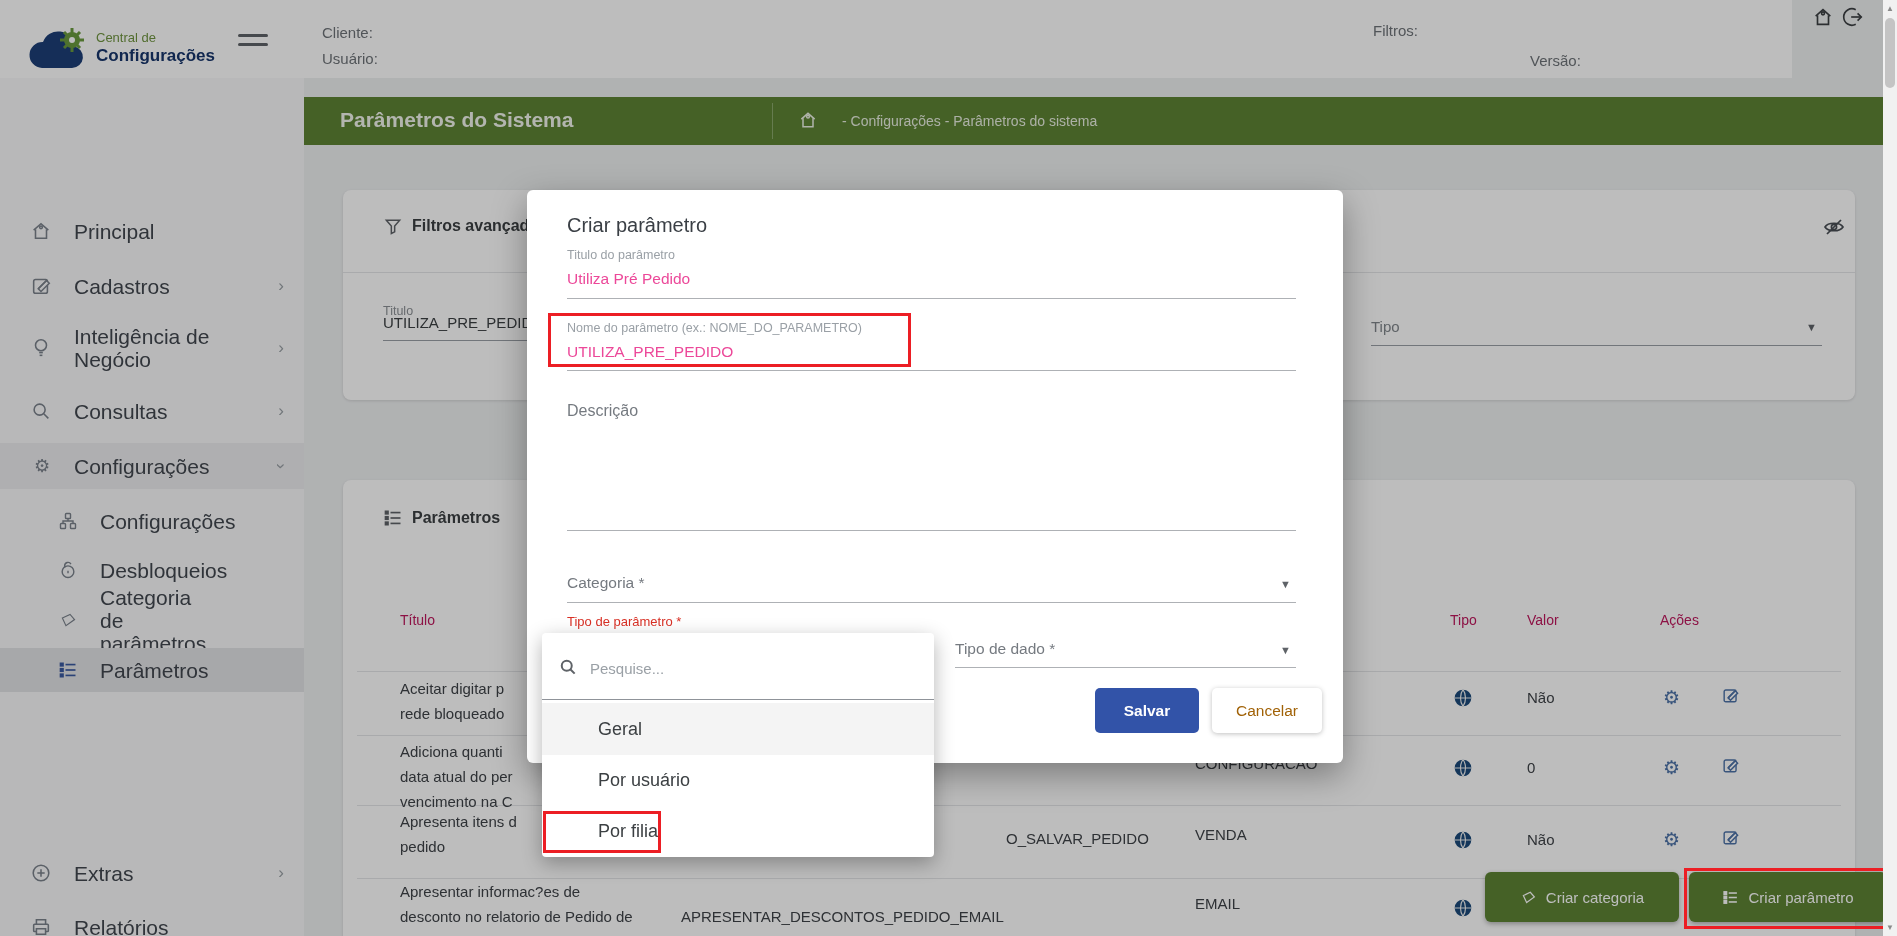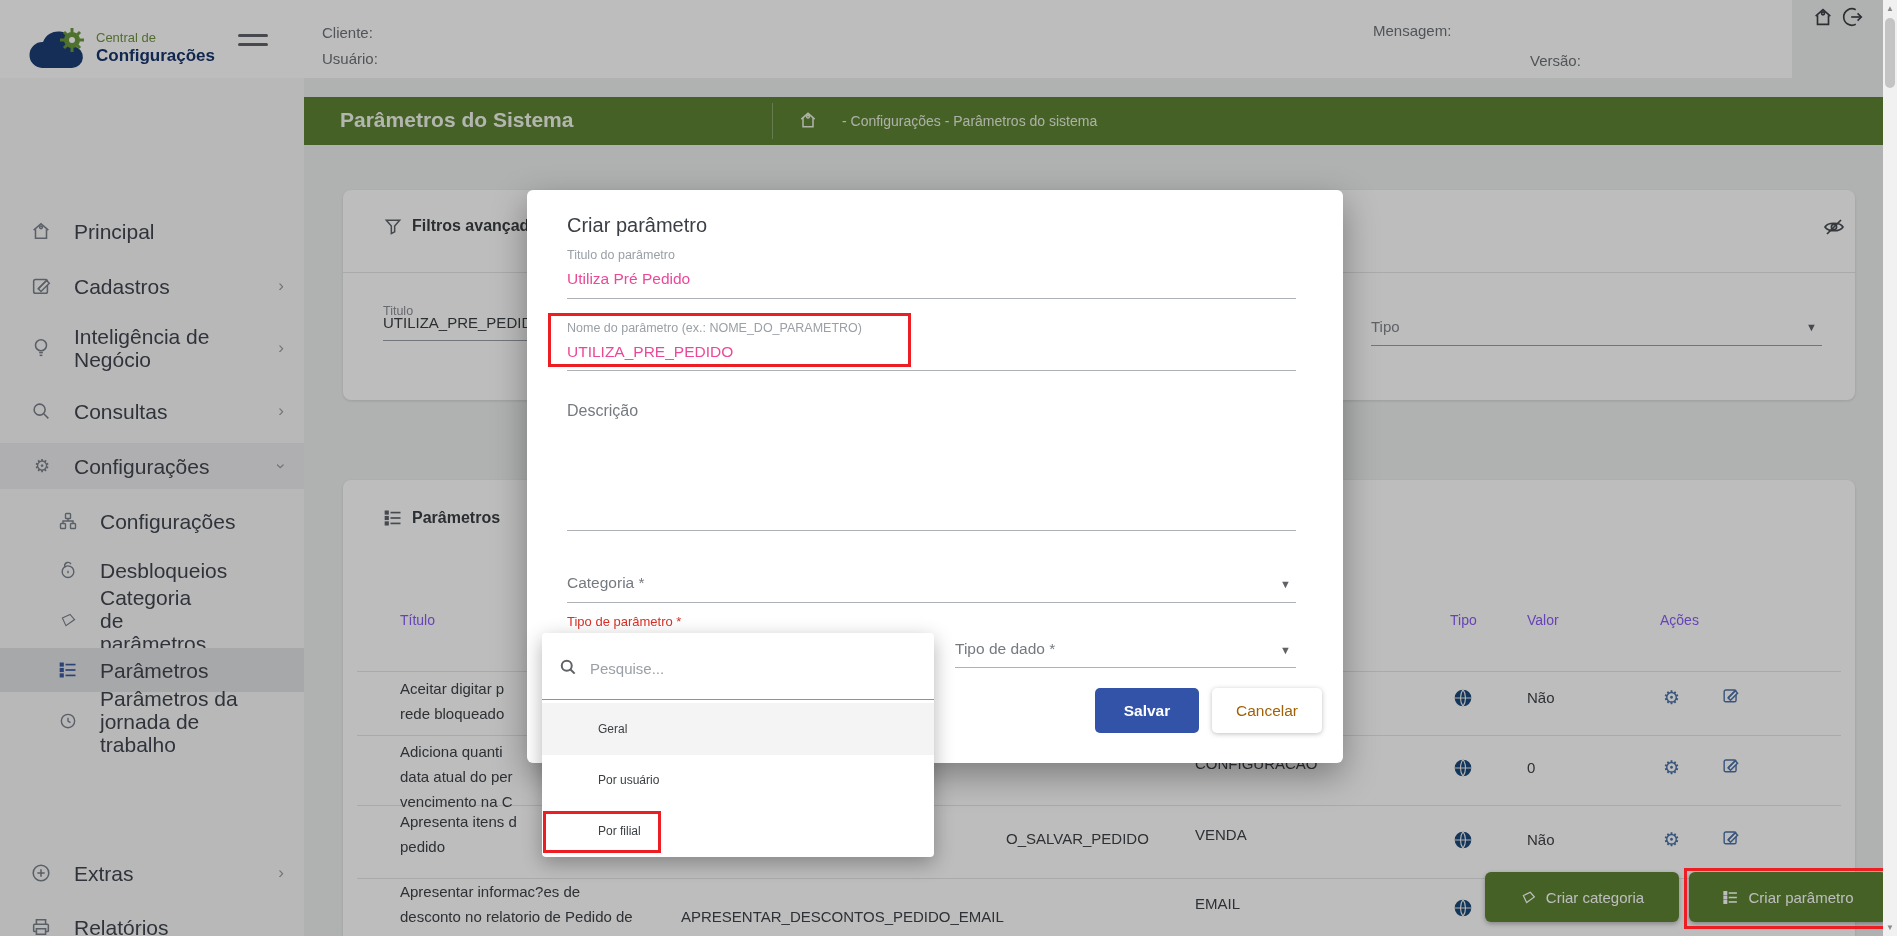--- a/index.html
+++ b/index.html
@@ -30,21 +30,21 @@
   
   .card{background:#ffffff;border-radius:8px;box-shadow:0 1px 3px rgba(0,0,0,.12);z-index:1;}
   .card-title{font-size:16px;font-weight:bold;color:#3c4043;}
   .flabel{font-size:12.5px;color:#8b9095;}
   .fvalue{font-size:15px;color:#3c4043;}
   .uline{height:1px;background:#9aa0a6;}
   .divline{height:1px;background:#e4e6e8;}
   .selarrow{font-size:11px;color:#5f6368;}
   .ph{color:#80868b;}
   
-  .th{font-size:14px;color:#8b5cf6;}
+  .th{font-size:14px;color:#be185d;}
   .td{font-size:15px;color:#3f4348;white-space:nowrap;}
   .tt{width:285px;overflow:hidden;}
   
   .fab{position:absolute;height:50px;background:#5d8434;border-radius:6px;color:#fff;font-size:15px;
        display:flex;align-items:center;justify-content:center;gap:9px;z-index:1;box-shadow:0 2px 5px rgba(0,0,0,.3);}
   
   .overlay{left:0;top:0;width:1883px;height:936px;background:rgba(0,0,0,.26);z-index:40;}
   .modal{left:527px;top:190px;width:816px;height:573px;background:#fff;border-radius:6px;
          box-shadow:0 12px 34px rgba(0,0,0,.35);z-index:50;}
   .m-title{left:40px;top:24px;font-size:20px;font-weight:500;color:#3a3f45;}
@@ -54,21 +54,21 @@
   .m-line{height:1px;background:#aeb1b5;}
   .m-req{font-size:13px;color:#d93025;}
   .btn{position:absolute;height:45px;border-radius:5px;font-size:15.5px;display:flex;align-items:center;
        justify-content:center;cursor:pointer;}
   .btn-save{left:568px;top:498px;width:104px;background:#3253a8;color:#fff;font-weight:bold;}
   .btn-cancel{left:685px;top:498px;width:110px;background:#fff;color:#a16207;box-shadow:0 1px 5px rgba(0,0,0,.25);}
   
   .panel{left:542px;top:633px;width:392px;height:224px;background:#fff;border-radius:4px;
          box-shadow:0 6px 20px rgba(0,0,0,.3);z-index:60;overflow:hidden;}
   .opt{position:absolute;left:0;width:392px;height:52px;display:flex;align-items:center;cursor:pointer;}
-  .opt span{margin-left:56px;font-size:12px;color:#3c4043;}
+  .opt span{margin-left:56px;font-size:18px;color:#3c4043;}
   
   .redbox{border:3px solid #ec1e24;z-index:70;}
   .scrollbar{left:1883px;top:0;width:14px;height:936px;background:#f1f1f1;z-index:80;}
   .sb-thumb{position:absolute;left:2px;top:18px;width:10px;height:70px;background:#c4c4c4;border-radius:5px;}
   .sb-ar{position:absolute;left:0;width:14px;text-align:center;font-size:8px;color:#8a8a8a;}
   svg{display:block;}
 </style>
 </head>
 <body>
 
@@ -93,21 +93,21 @@
       </svg>
     </span>
     <div class="abs brand-top">Central de</div>
     <div class="abs brand-bottom">Configurações</div>
     <div class="abs hamburger" style="left:238px;top:28px;">
       <span></span>
         <span></span>
     </div>
     <div class="abs hdr-label" style="left:322px;top:16px;margin-top:8px;">Cliente:</div>
     <div class="abs hdr-label" style="left:322px;top:50px;">Usuário:</div>
-    <div class="abs hdr-label" style="left:1373px;top:22px;">Mensagem:</div>
+    <div class="abs hdr-label" style="left:1373px;top:22px;">Filtros:</div>
     <div class="abs hdr-label" style="left:1530px;top:52px;">Versão:</div>
     <span class="abs" style="left:1812px;top:6px;">
       <svg width="22" height="22" viewBox="0 0 24 24" fill="none" stroke="#3c4043" stroke-width="1.8">
         <path d="M4 11 L12 4 L20 11"></path>
           <path d="M6 10 V20 H18 V10"></path>
           <circle cx="12" cy="8" r="1.6"></circle>
       </svg>
     </span>
     <span class="abs" style="left:1842px;top:6px;">
       <svg width="22" height="22" viewBox="0 0 24 24" fill="none" stroke="#3c4043" stroke-width="1.8">
@@ -224,29 +224,20 @@
             <rect x="3" y="10.5" width="3" height="3" fill="#3b5aa0"></rect>
           <rect x="3" y="17" width="3" height="3" fill="#3b5aa0"></rect>
           <line x1="9" y1="5.5" x2="21" y2="5.5"></line>
             <line x1="9" y1="12" x2="21" y2="12"></line>
             <line x1="9" y1="18.5" x2="21" y2="18.5"></line>
         </svg>
       </span>
       <span class="nav-lb nav-lb-sub">Parâmetros</span>
     </div>
 
-    <div class="nav-item" style="top:612px;height:62px;">
-      <span class="nav-ic nav-ic-sub">
-        <svg width="20" height="20" viewBox="0 0 24 24" fill="none" stroke="#7b828c" stroke-width="1.7">
-          <circle cx="12" cy="12" r="8"></circle>
-            <path d="M12 8 V12 L15 14"></path>
-        </svg>
-      </span>
-      <span class="nav-lb nav-lb-sub" style="width:180px;">Parâmetros da jornada de trabalho</span>
-    </div>
 
 
 
     <div class="nav-item" style="top:772px;height:46px;">
       <span class="nav-ic">
         <svg width="22" height="22" viewBox="0 0 24 24" fill="none" stroke="#7b828c" stroke-width="1.7">
           <circle cx="12" cy="12" r="8.5"></circle>
             <line x1="12" y1="8" x2="12" y2="16"></line>
             <line x1="8" y1="12" x2="16" y2="12"></line>
         </svg>

